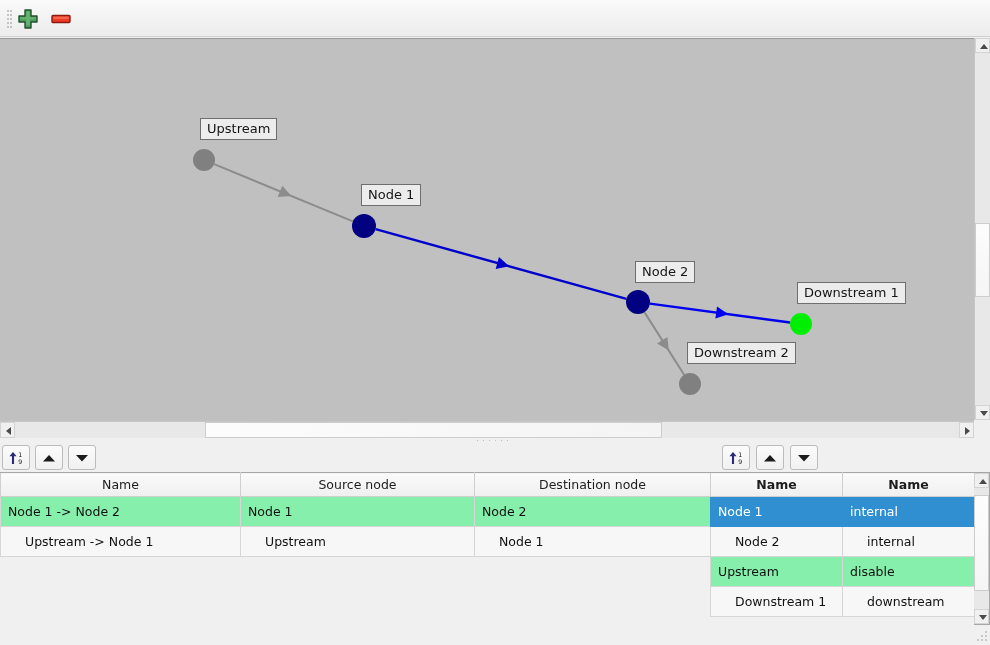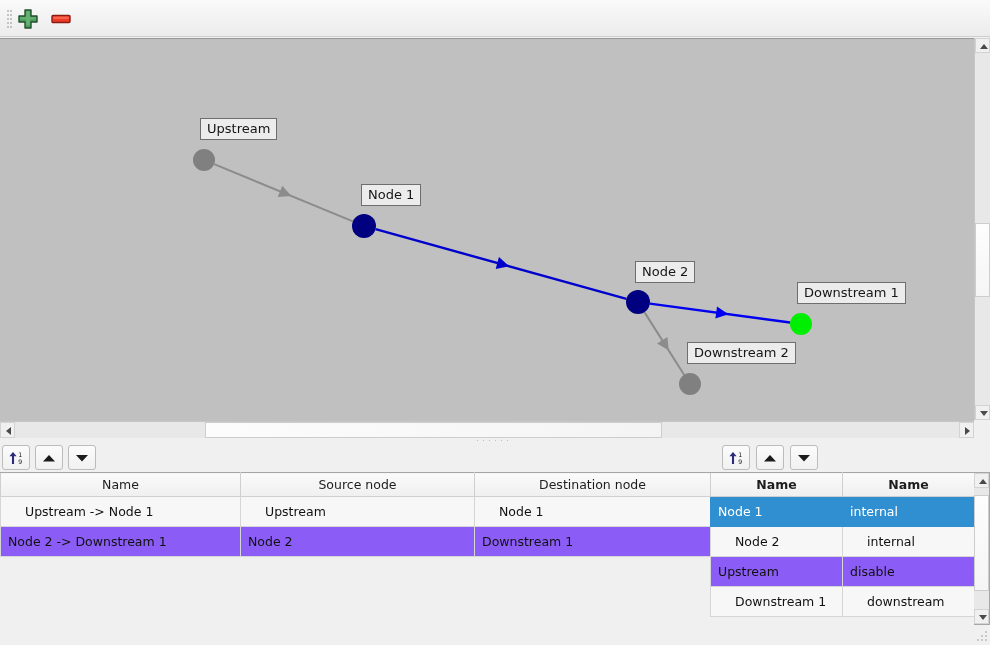--- a/index.html
+++ b/index.html
@@ -166,21 +166,21 @@
     padding: 0;
     cursor: pointer;
   }
   .mbtn svg { display: block; margin: 0 auto; }
 
   table.grid {
     position: absolute;
     top: 29px; left: 0;
     border-collapse: collapse;
     table-layout: fixed;
-    background: #8b5cf6;
+    background: #86efac;
     font-size: 12.5px;
   }
   table.grid th {
     background: linear-gradient(to bottom, #fbfbfb, #efefef);
     border: 1px solid #cfcfcf;
     border-top: 1px solid #a6a6a6;
     height: 24px;
     font-weight: normal;
     color: #1d1d1d;
     text-align: center;
@@ -344,29 +344,29 @@
           <col style="width:236px">
         </colgroup>
       <thead>
           <tr>
             <th>Name</th>
             <th>Source node</th>
             <th>Destination node</th>
           </tr>
         </thead>
       <tbody>
+          <tr>
+            <td>Node 1 -&gt; Node 2</td>
+            <td>Node 1</td>
+            <td>Node 2</td>
+          </tr>
           <tr class="alt">
             <td>Upstream -&gt; Node 1</td>
             <td>Upstream</td>
             <td>Node 1</td>
-          </tr>
-          <tr>
-            <td>Node 2 -&gt; Downstream 1</td>
-            <td>Node 2</td>
-            <td>Downstream 1</td>
           </tr>
         </tbody>
     </table>
   </div>
 
   <div class="panel-right">
     <div class="minitoolbar">
       <button class="mbtn" style="left:12px">
         <svg width="18" height="18" viewBox="0 0 18 18" aria-hidden="true">
           <g>

